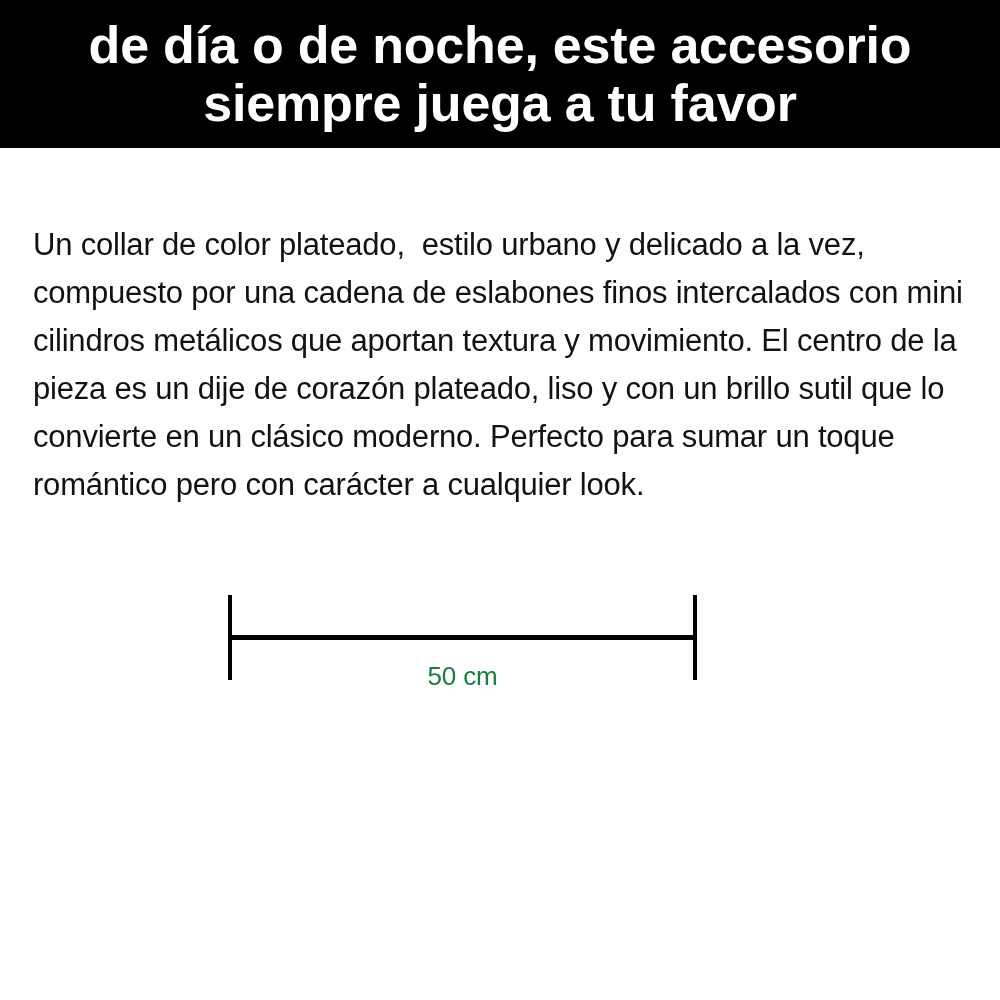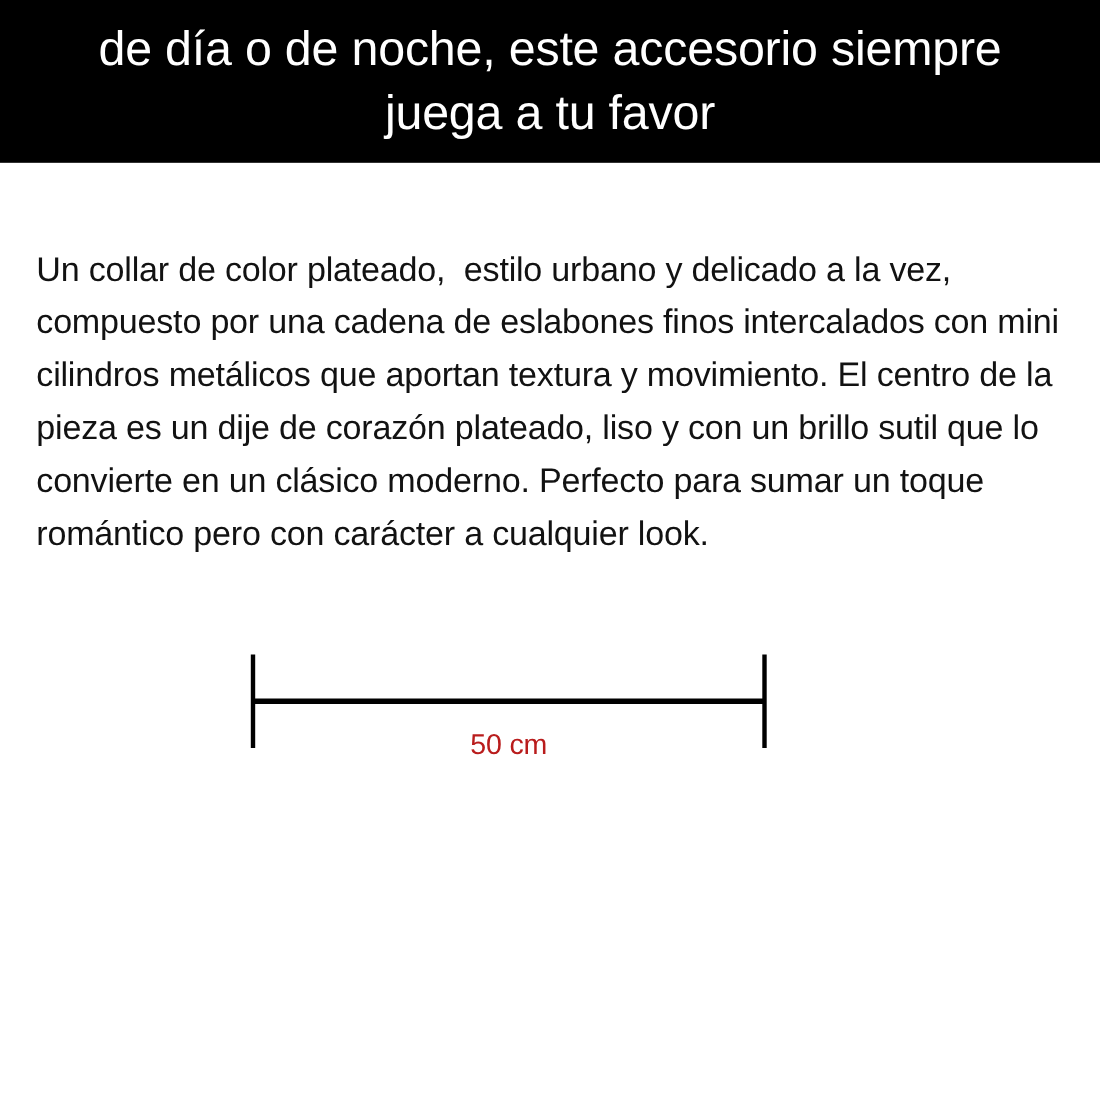--- a/index.html
+++ b/index.html
@@ -20,23 +20,23 @@
     width: 1000px;
     height: 148px;
     background: #000000;
     box-sizing: border-box;
     padding: 16px 38px 0 38px;
     display: block;
   }
   .banner h1 {
     margin: 0;
     color: #ffffff;
-    font-size: 44px;
+    font-size: 52px;
     line-height: 58px;
-    font-weight: 400;
+    font-weight: 700;
     text-align: center;
     letter-spacing: -0.2px;
   }
 
   
   .description {
     position: absolute;
     left: 33px;
     top: 190px;
     width: 934px;
@@ -70,21 +70,21 @@
     height: 5px;
     background: #000000;
   }
   .ruler-label {
     position: absolute;
     left: 0; right: 0;
     top: 66px;
     text-align: center;
     font-size: 26px;
     letter-spacing: -0.2px;
-    color: #b91c1c;
+    color: #15803d;
   }
 
   
   .caption {
     position: absolute;
     left: 0;
     top: 766px;
     width: 904px;
     text-align: center;
     font-size: 26px;

